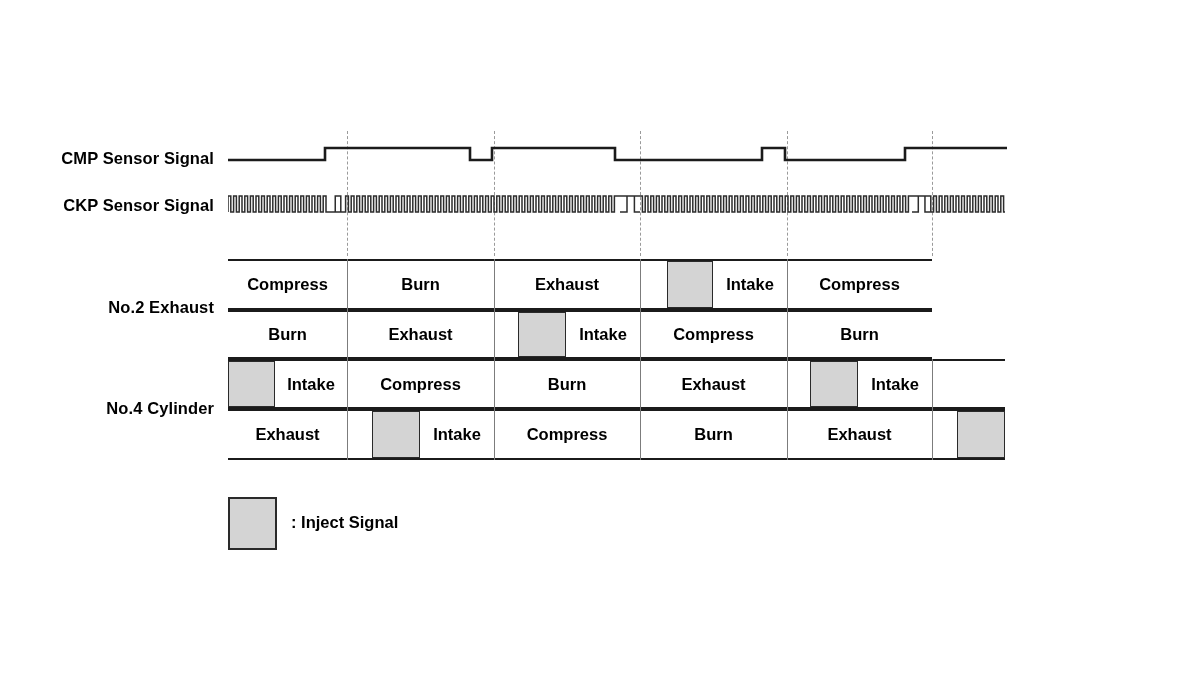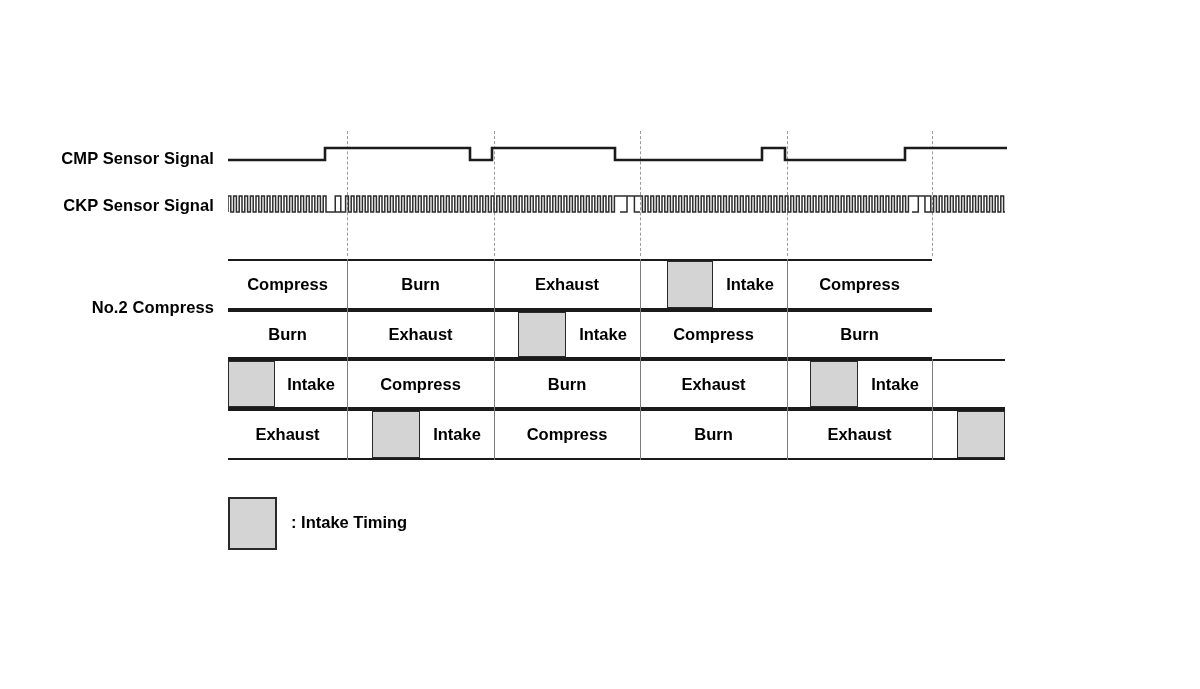--- a/index.html
+++ b/index.html
@@ -59,23 +59,24 @@
 </head>
 <body>
 
 <div id="stage">
 
   <div class="lbl" style="left:14px;top:149px;width:200px;">CMP Sensor Signal</div>
 
   <div class="lbl" style="left:14px;top:196px;width:200px;">CKP Sensor Signal</div>
 
 
-  <div class="lbl" style="left:14px;top:298px;width:200px;">No.2 Compress</div>
+  <div class="lbl" style="left:14px;top:298px;width:200px;">No.2 Exhaust</div>
 
 
+  <div class="lbl" style="left:14px;top:399px;width:200px;">No.4 Cylinder</div>
 
   <div class="dash" style="left:347px;top:131px;height:125px;"></div>
   <div class="dash" style="left:494px;top:131px;height:125px;"></div>
   <div class="dash" style="left:640px;top:131px;height:125px;"></div>
   <div class="dash" style="left:787px;top:131px;height:125px;"></div>
   <div class="dash" style="left:932px;top:131px;height:125px;"></div>
 
   <div class="sigwrap" style="left:228px;top:140px;">
     <svg width="780" height="30" viewBox="0 0 780 30">
       <polyline fill="none" stroke="#1b1b1b" stroke-width="2.6" stroke-linejoin="miter" points="0,20 97,20 97,8 242,8 242,20 264,20 264,8 387,8 387,20 534,20 534,8 557,8 557,20 677,20 677,8 779,8"></polyline>
@@ -136,15 +137,15 @@
   <div class="vline" style="left:640px;top:409px;height:51px;"></div>
   <div class="vline" style="left:787px;top:409px;height:51px;"></div>
   <div class="vline" style="left:932px;top:409px;height:51px;"></div>
   <div class="cell" style="left:228px;top:409px;width:119px;height:51px;">Exhaust</div>
   <div class="cell" style="left:420px;top:409px;width:74px;height:51px;">Intake</div>
   <div class="cell" style="left:494px;top:409px;width:146px;height:51px;">Compress</div>
   <div class="cell" style="left:640px;top:409px;width:147px;height:51px;">Burn</div>
   <div class="cell" style="left:787px;top:409px;width:145px;height:51px;">Exhaust</div>
 
   <div class="legendbox" style="left:228px;top:497px;width:49px;height:53px;"></div>
-  <div class="legendtxt" style="left:291px;top:513px;">: Intake Timing</div>
+  <div class="legendtxt" style="left:291px;top:513px;">: Inject Signal</div>
 
 </div>
 
 </body></html>

